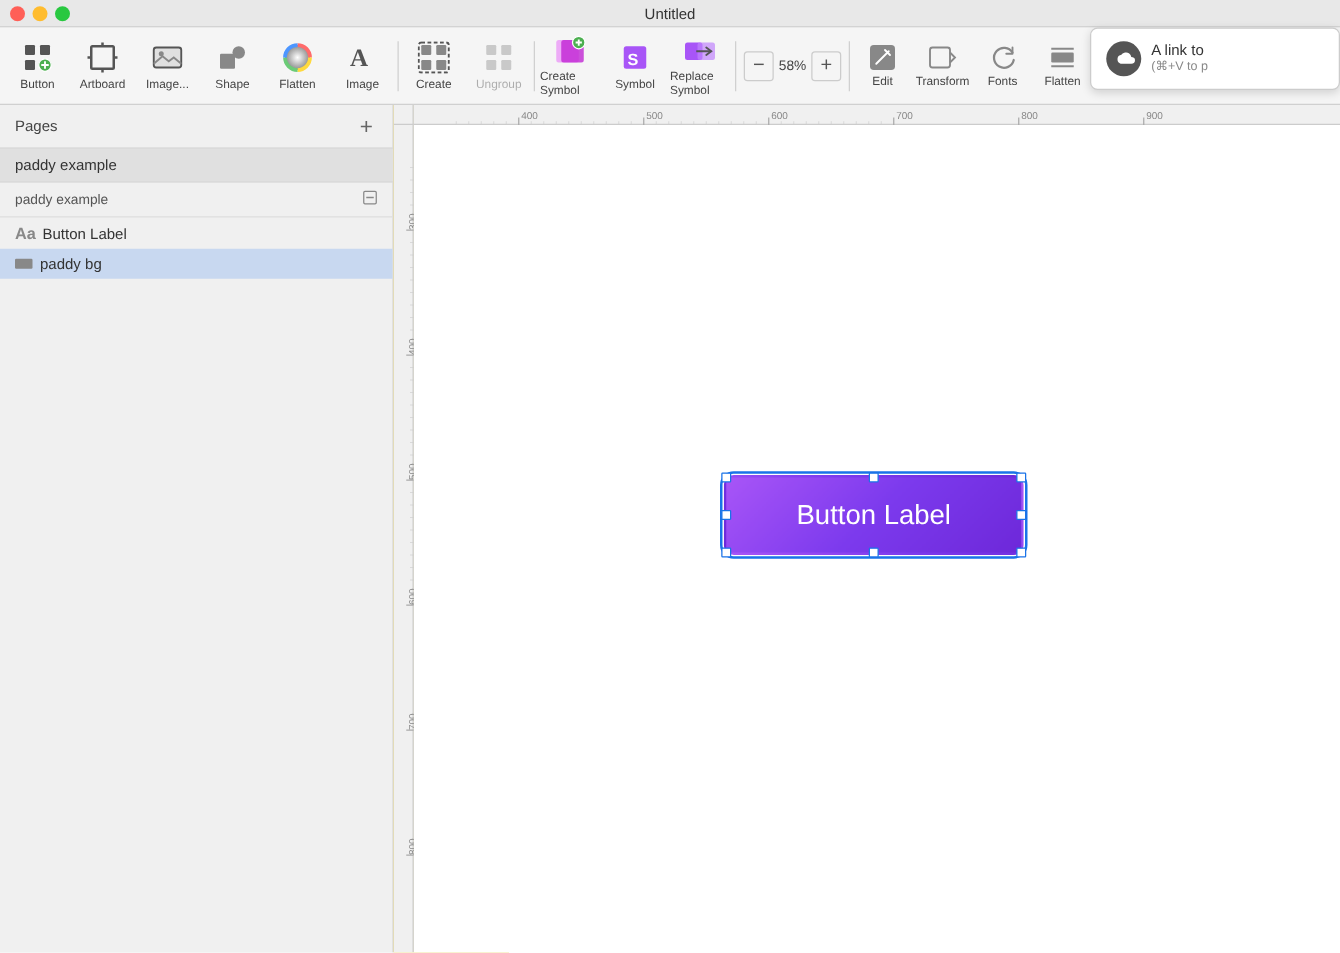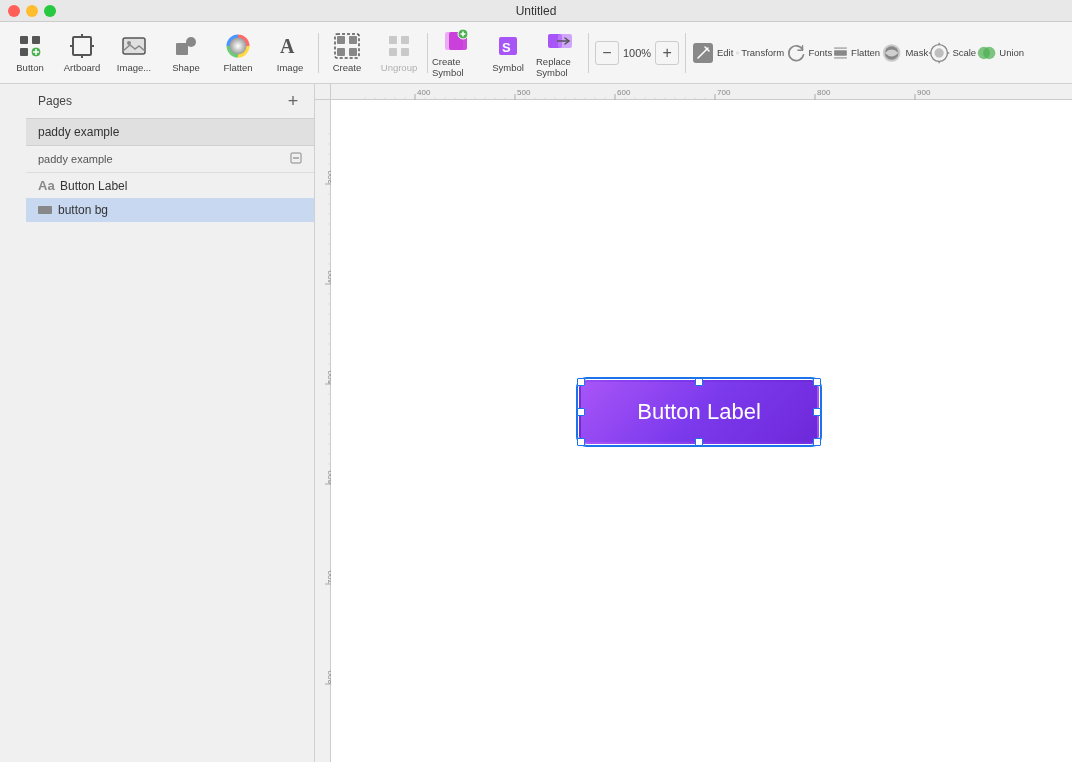--- a/index.html
+++ b/index.html
@@ -97,21 +97,21 @@
       padding: 0 4px;
     }
 
     
     .right-toolbar {
       display: flex;
       align-items: center;
     }
     .rt-item {
       display: flex;
-      flex-direction: row;
+      flex-direction: column;
       align-items: center;
       justify-content: center;
       width: 48px;
       height: 58px;
       font-size: 9.5px;
       color: #444;
       cursor: pointer;
       gap: 2px;
     }
 
@@ -148,21 +148,20 @@
     }
 
     
     .sidebar {
       width: 315px;
       background: #f0f0f0;
       border-right: 1px solid #d0d0d0;
       display: flex;
       flex-direction: column;
       flex-shrink: 0;
-      padding-left: 26px;
     }
     .sidebar-header {
       display: flex;
       align-items: center;
       justify-content: space-between;
       padding: 8px 12px;
       border-bottom: 1px solid #d0d0d0;
     }
     .sidebar-title {
       font-size: 12px;
@@ -471,21 +470,21 @@
         <line x1="10" y1="13" x2="22" y2="13" stroke="#555" stroke-width="1.5"></line>
       </svg>
     </div>
     <span>Replace Symbol</span>
   </div>
 
   <div class="toolbar-sep"></div>
 
   <div class="zoom-controls">
     <button class="zoom-btn">−</button>
-    <span class="zoom-label">100%</span>
+    <span class="zoom-label">58%</span>
     <button class="zoom-btn">+</button>
   </div>
 
   <div class="toolbar-sep"></div>
 
   <div class="right-toolbar">
 
     <div class="rt-item">
       <svg width="24" height="24" viewBox="0 0 24 24" fill="none">
         <rect x="2" y="2" width="20" height="20" rx="3" fill="#888"></rect>
@@ -542,20 +541,31 @@
 
     <div class="rt-item">
       <svg width="24" height="24" viewBox="0 0 24 24" fill="none">
         <circle cx="9" cy="12" r="7" fill="#4CAF50" opacity="0.7"></circle>
         <circle cx="15" cy="12" r="7" fill="#4CAF50" opacity="0.7"></circle>
       </svg>
       <span>Union</span>
     </div>
   </div>
 
+  <div class="cloud-tooltip">
+    <div class="cloud-icon-circle">
+      <svg width="20" height="16" viewBox="0 0 20 16" fill="white">
+        <path d="M16 6.5C16 6.5 15.5 3 12 3C9 3 8 5 8 5C8 5 5 5 5 8.5C5 11 7 12 9 12H16C18 12 19 11 19 9C19 7 17.5 6.5 16 6.5Z" fill="white"></path>
+      </svg>
+    </div>
+    <div>
+      <div>A link to</div>
+      <div style="font-size:10px; color:#888;">(⌘+V to p</div>
+    </div>
+  </div>
 </div>
 
 <div class="main-layout">
 
   <div class="sidebar">
 
     <div class="sidebar-header">
       <span class="sidebar-title">Pages</span>
       <span class="sidebar-add-btn">+</span>
     </div>
@@ -578,21 +588,21 @@
 
     <div class="layers-list">
 
       <div class="layer-item">
         <span class="layer-icon-text">Aa</span>
         <span>Button Label</span>
       </div>
 
       <div class="layer-item selected">
         <span class="layer-icon-rect"></span>
-        <span>button bg</span>
+        <span>paddy bg</span>
       </div>
     </div>
   </div>
 
   <div class="canvas-area">
 
     <div class="ruler-corner"></div>
 
     <div class="ruler-top">
       <svg width="100%" height="16" style="position:absolute;top:0;left:0;">

